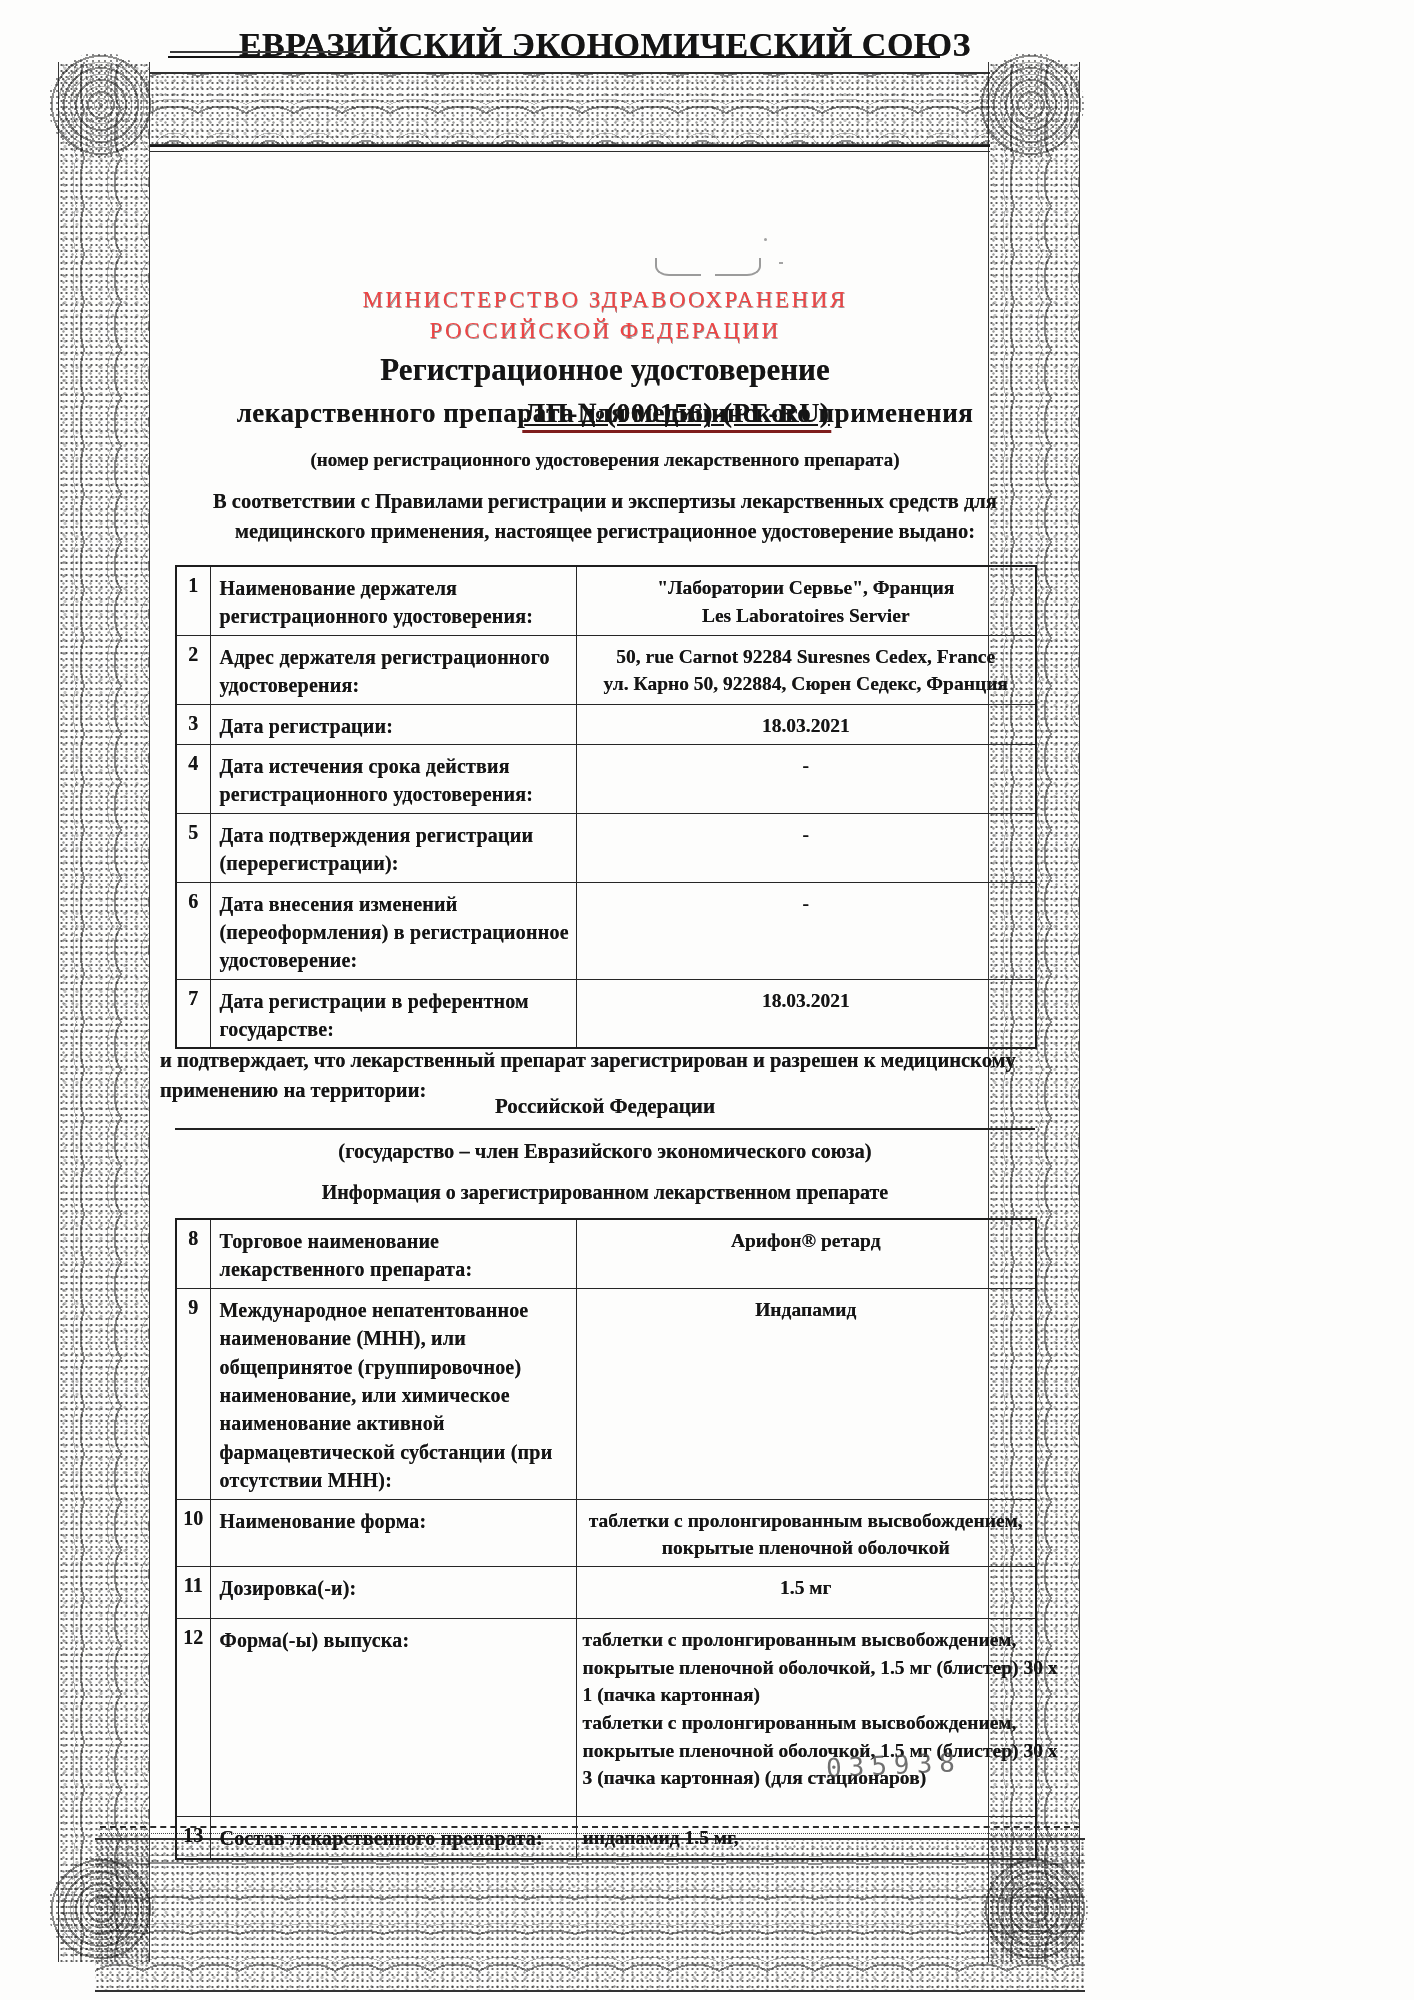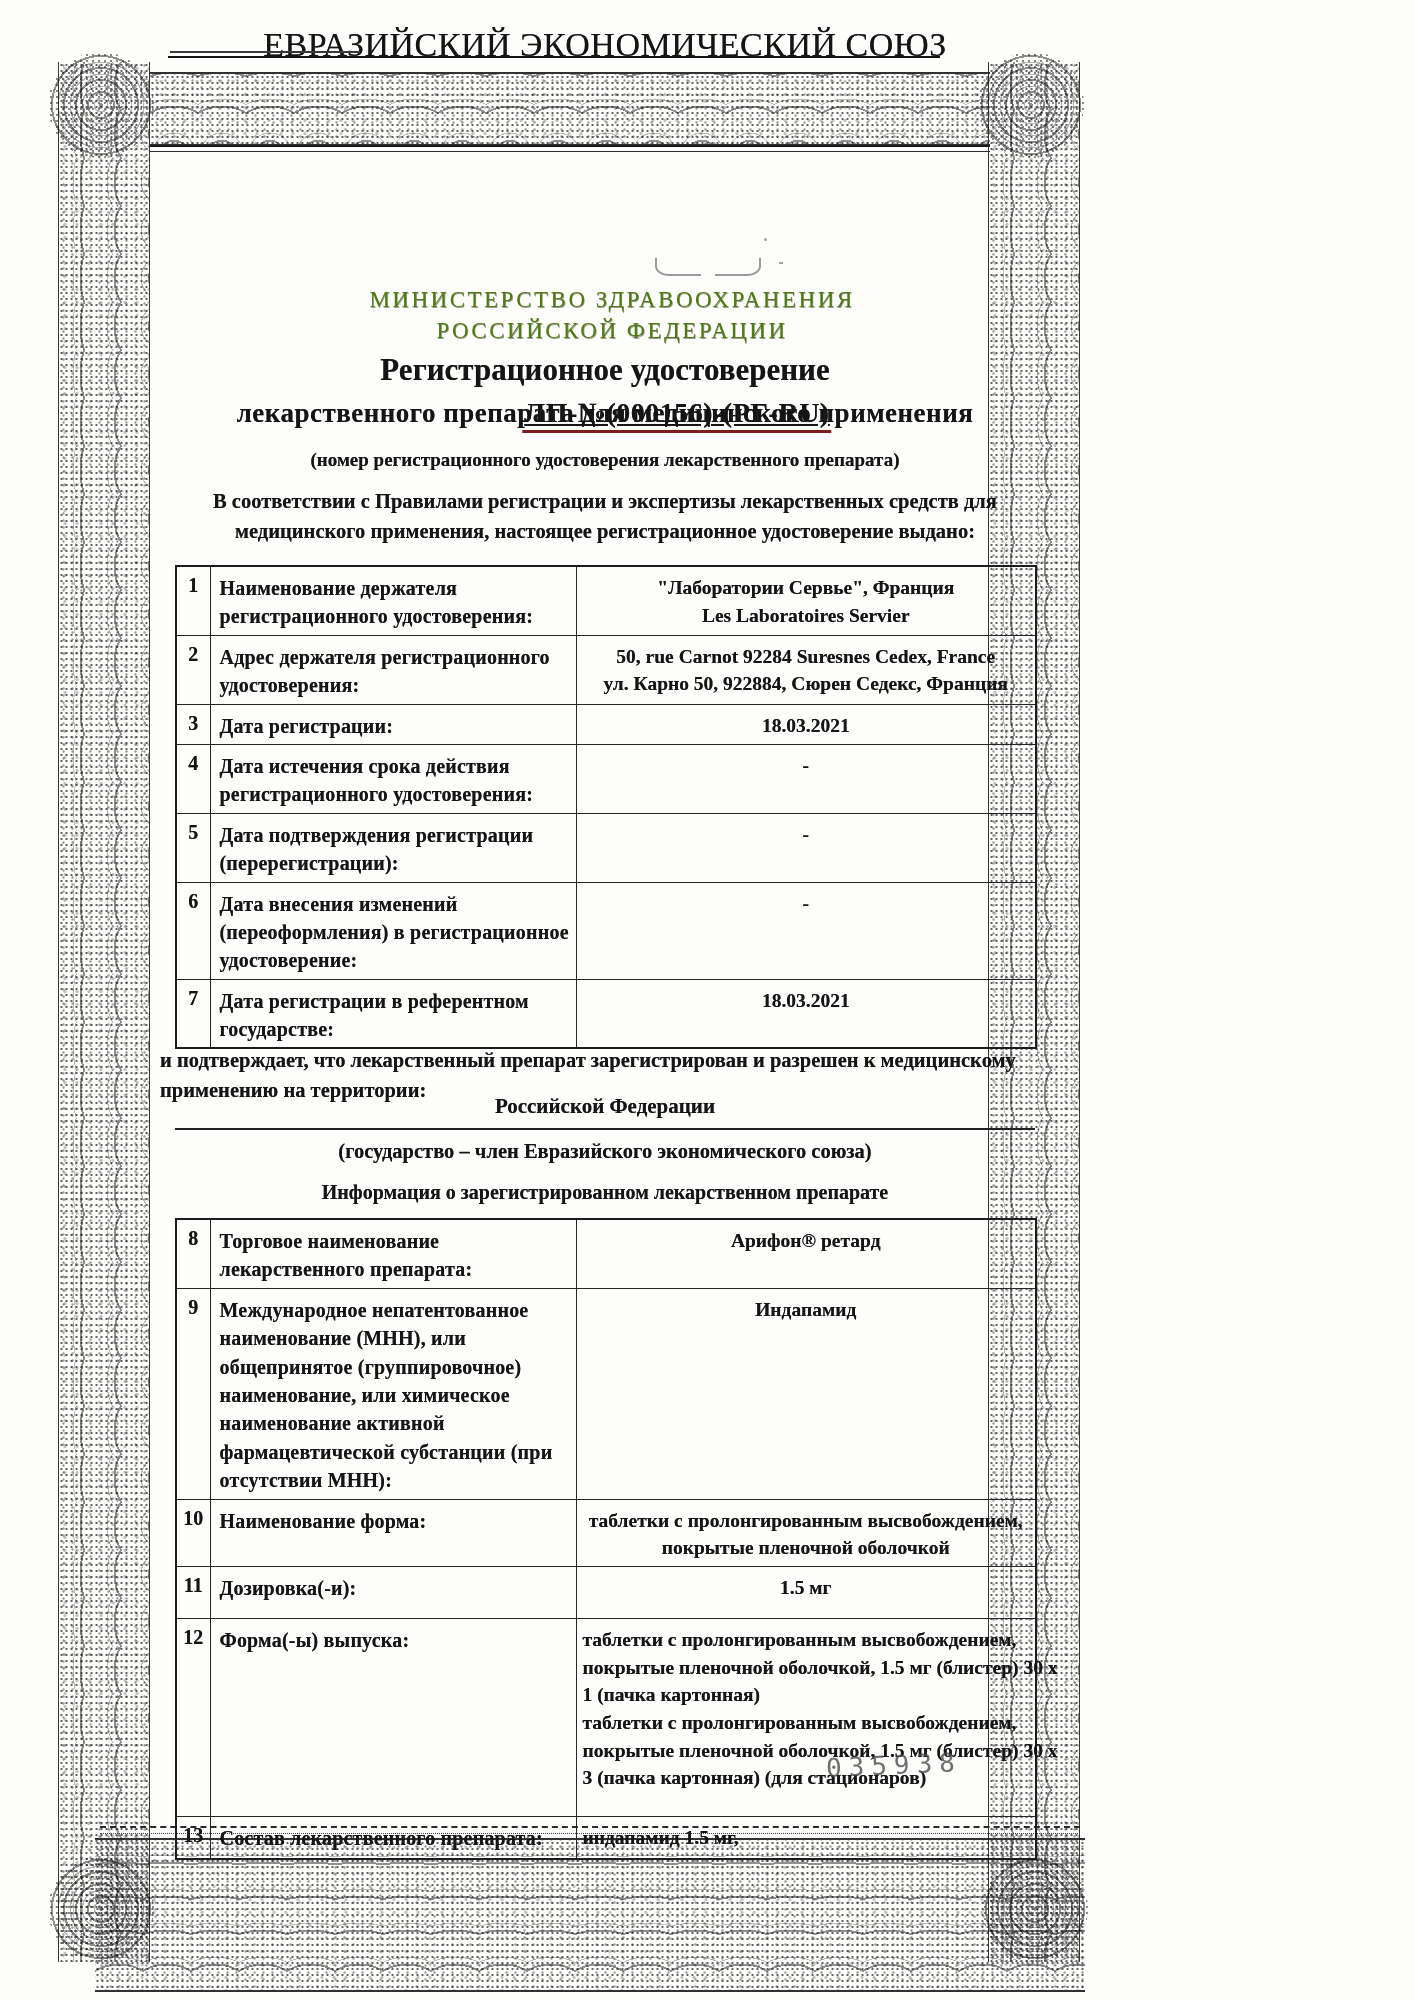--- a/index.html
+++ b/index.html
@@ -46,35 +46,35 @@
       radial-gradient(circle, rgba(20,20,20,0.6) 0.8px, transparent 1.5px);
     background-size: 100% 100%, 6px 6px;
     opacity: 0.85;
   }
   .rule-double { position: absolute; border-top: 2.5px solid #1a1a1a; border-bottom: 1.5px solid #2d2d2d; height: 4px; z-index: 1; }
   .rule-dash  { position: absolute; border-top: 2px dashed #2a2a2a; border-bottom: 1px dotted #444; height: 5px; z-index: 1; }
 
   
   .union-title {
     left: 130px; top: 26px; width: 950px; text-align: center;
-    font-size: 34px; font-weight: normal; letter-spacing: 0.5px; z-index: 1;
+    font-size: 34px; font-weight: bold; letter-spacing: 0.5px; z-index: 1;
   }
   .title-strike { left: 168px; top: 56px; width: 772px; border-top: 2.5px solid #131313; z-index: 2; }
   .title-strike::after { content: ""; position: absolute; left: 2px; top: -7px; width: 190px; border-top: 2px solid #3a3a3a; }
 
   .emblem { left: 655px; top: 236px; width: 130px; height: 50px; z-index: 1; opacity: 0.55; }
   .emblem .arc { display: inline-block; width: 44px; height: 16px; border-bottom: 2.5px solid #4c4c4c; margin-right: 14px; }
   .emblem .arc.a1 { border-bottom-left-radius: 14px 10px; border-left: 2px solid #4c4c4c; margin-top: 22px; }
   .emblem .arc.a2 { border-bottom-right-radius: 14px 10px; border-right: 2px solid #4c4c4c; }
   .emblem .spark { position: absolute; right: 18px; top: 2px; width: 3px; height: 3px; background: #555; border-radius: 50%; }
   .emblem .spark2 { position: absolute; right: 2px; top: 26px; width: 4px; height: 2px; background: #5a5a5a; }
 
   .ministry {
-    left: 152px; top: 284px; width: 920px; text-align: center; z-index: 1;
-    font-size: 23px; letter-spacing: 2.5px; color: #4d7c0f; line-height: 1.35;
+    left: 145px; top: 284px; width: 920px; text-align: center; z-index: 1;
+    font-size: 23px; letter-spacing: 2.5px; color: #ef4444; line-height: 1.35;
     filter: blur(0.35px); text-shadow: 0.6px 0.6px 0 #9a9a9a;
   }
   .doc-title { left: 145px; top: 352px; width: 920px; text-align: center; font-size: 31px; font-weight: bold; z-index: 1; }
   .doc-subtitle { left: 90px; top: 398px; width: 1030px; text-align: center; font-size: 27px; font-weight: bold; letter-spacing: 0.5px; z-index: 1; }
   .reg-number {
     position: absolute; left: 50%; top: -1px; transform: translateX(-50%) translateX(72px);
     white-space: nowrap; font-size: 28px; font-weight: bold; z-index: 2;
     border-bottom: 3px solid #7f1d1d; text-decoration: underline; padding: 0 2px 1px 2px;
   }
   .num-caption { left: 145px; top: 449px; width: 920px; text-align: center; font-size: 19px; z-index: 1; }

